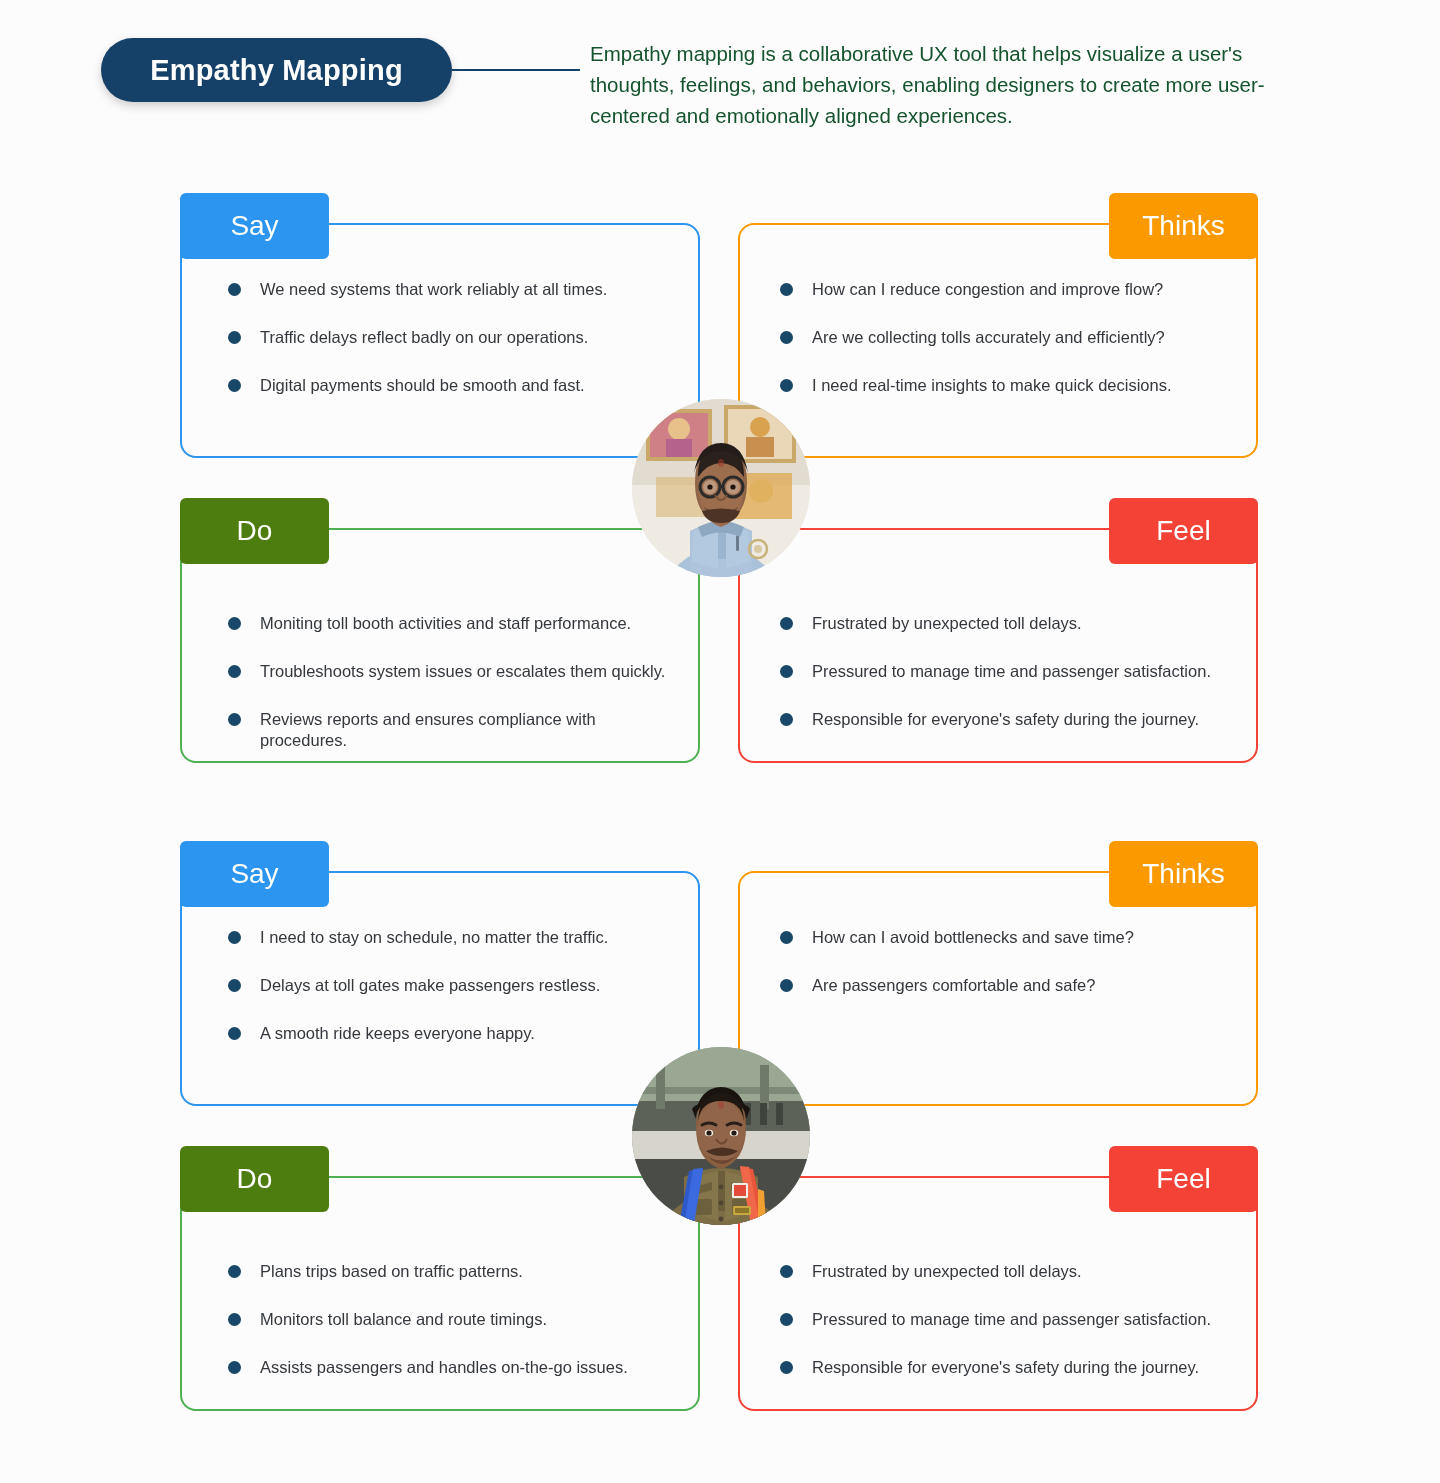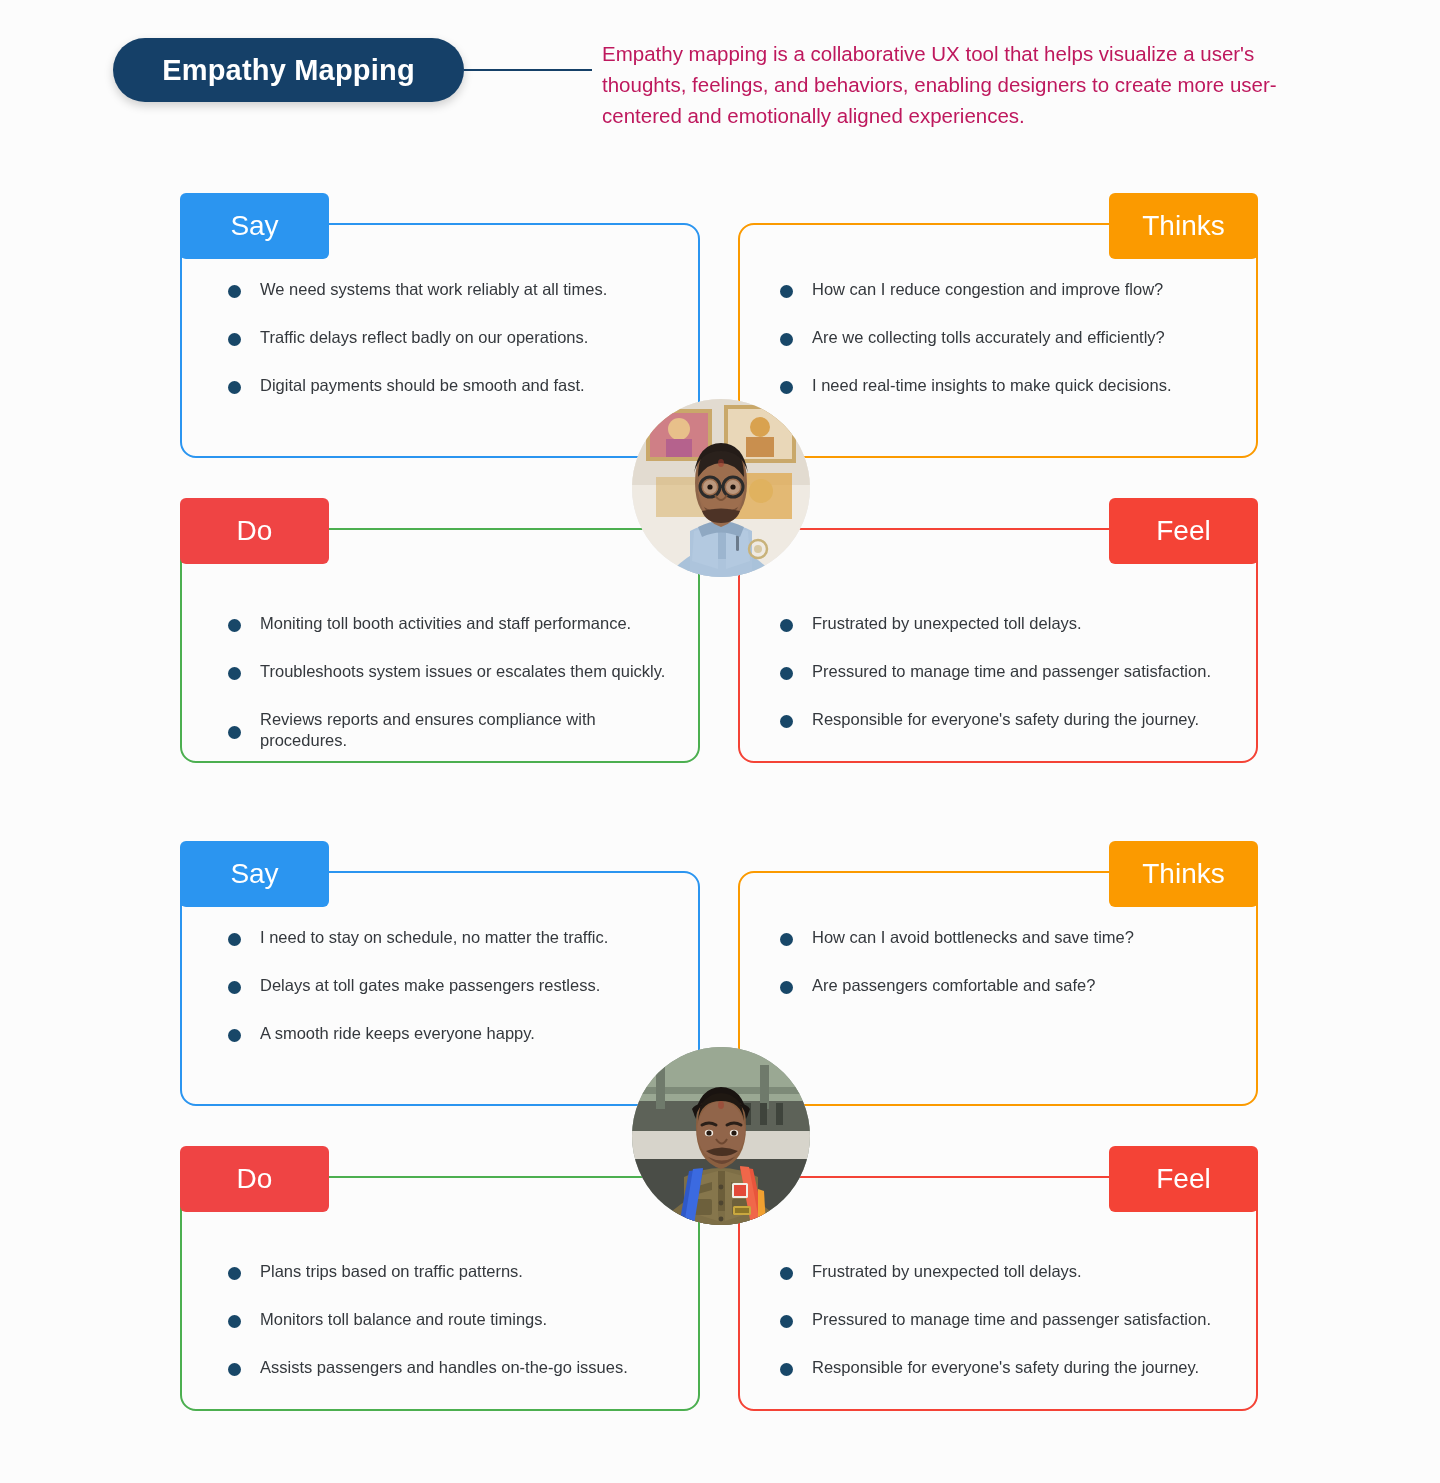--- a/index.html
+++ b/index.html
@@ -10,21 +10,21 @@
     background: #fcfcfc;
     font-family: "Liberation Sans", sans-serif;
     color: #2e3338;
     overflow: hidden;
     position: relative;
   }
 
   
   .header {
     position: absolute;
-    top: 0; left: 12px;
+    top: 0; left: 0;
     width: 1248px;
     height: 160px;
   }
 
   .title-badge {
     position: absolute;
     left: 101px;
     top: 38px;
     width: 351px;
     height: 64px;
@@ -51,21 +51,21 @@
     background: #154068;
   }
 
   .header-desc {
     position: absolute;
     left: 590px;
     top: 38px;
     width: 712px;
     font-size: 20.5px;
     line-height: 31px;
-    color: #be185d;
+    color: #14532d;
   }
 
   
   .map {
     position: absolute;
     left: 180px;
     width: 1082px;
     height: 582px;
   }
   #map-1 { top: 193px; }
@@ -112,37 +112,37 @@
   }
   .tab .tab-label {
     color: #ffffff;
     font-size: 28px;
     line-height: 1;
     font-weight: 400;
   }
   .quad.left  .tab { left: 0; }
   .quad.right .tab { right: 0; width: 149px; }
   .quad.thinks .tab { background: #fb9a00; margin-left: 43px; }
-  .quad.do     .tab { background: #ef4444; }
+  .quad.do     .tab { background: #4d7c0f; }
   .quad.feel   .tab { background: #f44336; }
 
   
   .bullets {
     position: absolute;
     top: 86px;
     width: 520px;
     padding: 0 18px 0 48px;
     z-index: 2;
   }
   .quad.right .bullets { padding-left: 42px; padding-right: 28px; }
   .quad.do .bullets, .quad.feel .bullets { top: 80px; margin-top: 35px; }
 
   .bullet-row {
     display: flex;
-    align-items: center;
+    align-items: flex-start;
     margin-bottom: 27px;
   }
   .bullet-dot {
     width: 13px;
     height: 13px;
     border-radius: 50%;
     background: #184768;
     flex: 0 0 13px;
     margin-top: 4px;
     margin-right: 19px;

